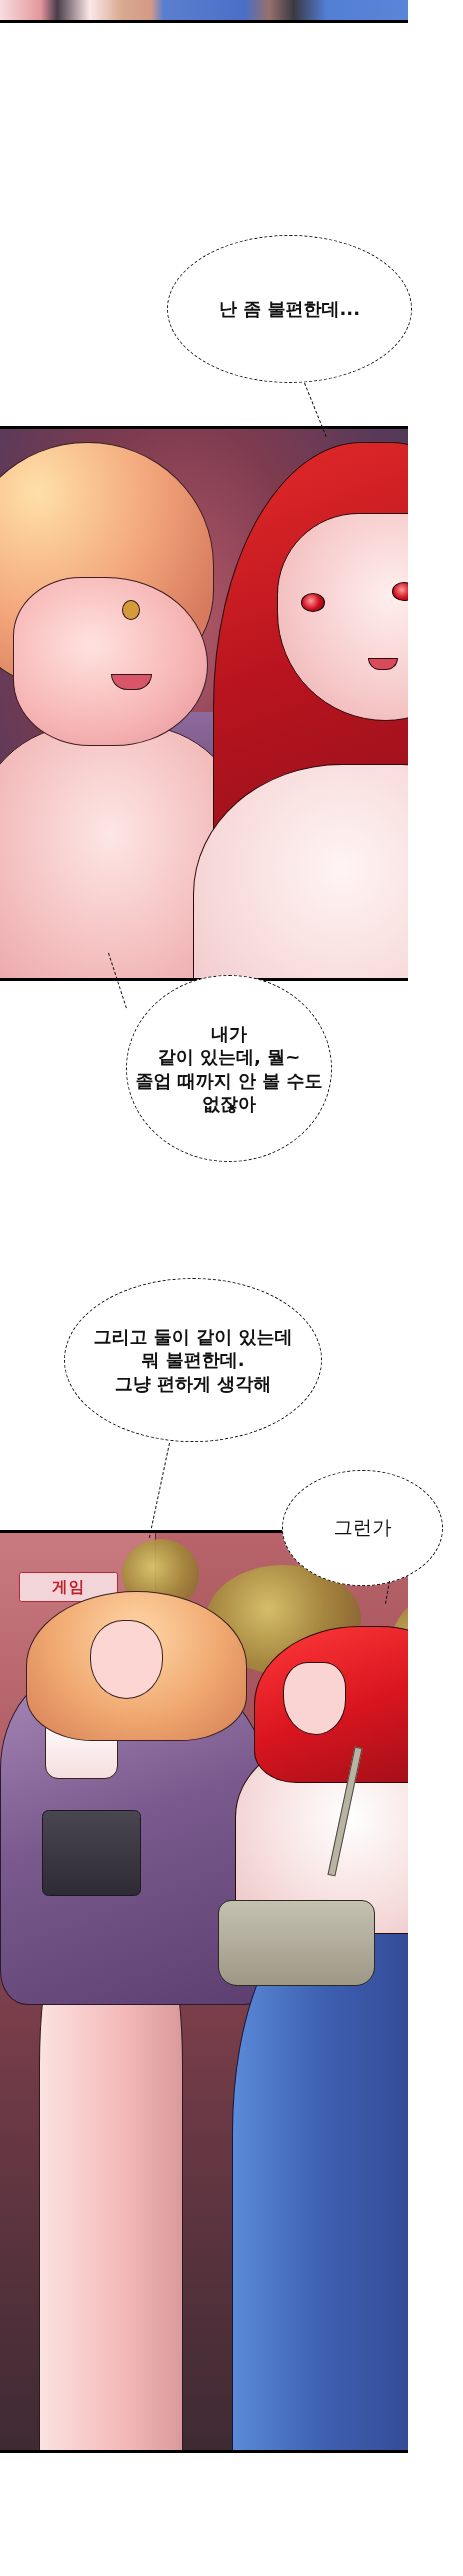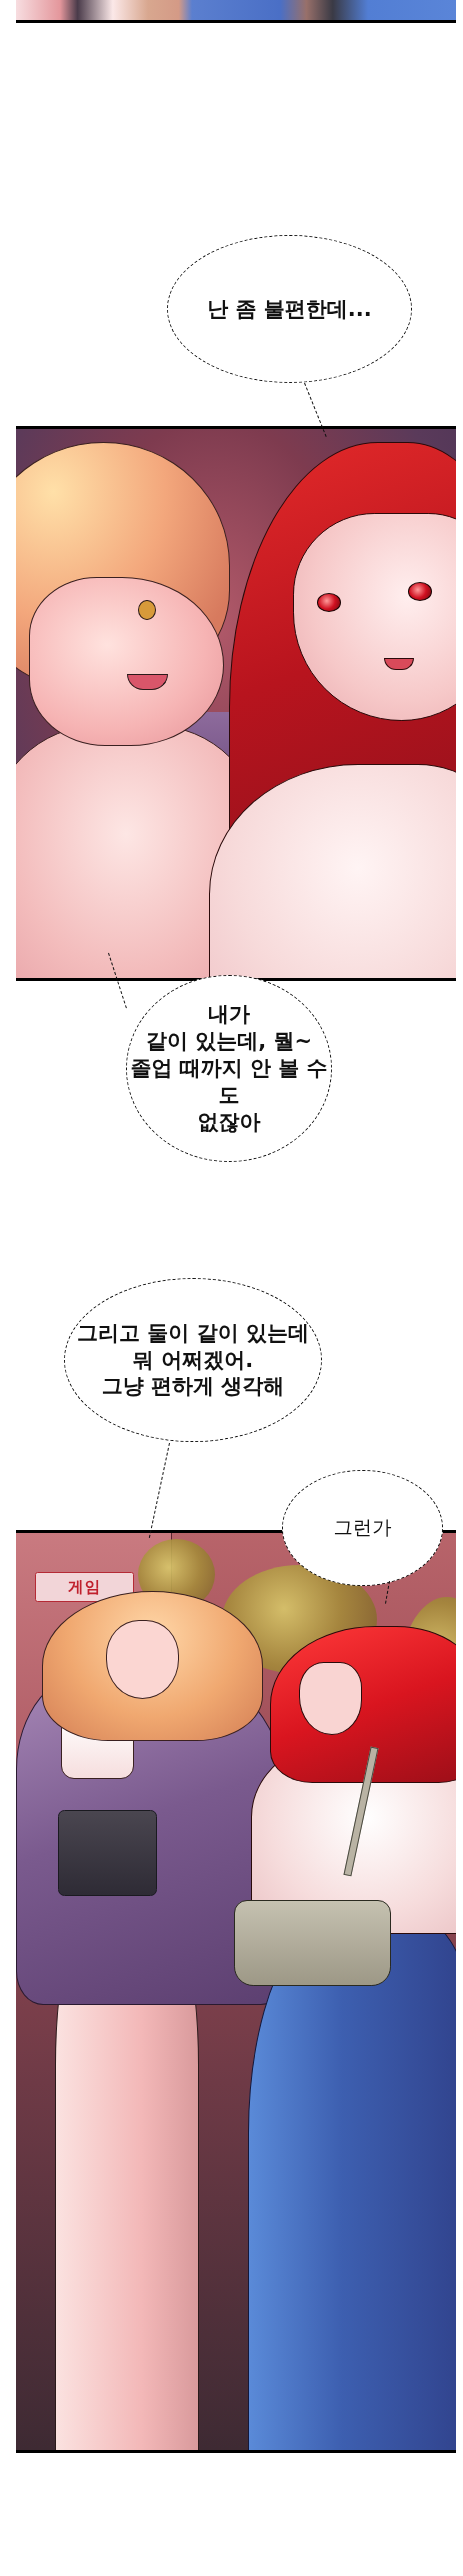--- a/index.html
+++ b/index.html
@@ -1,17 +1,17 @@
 <!DOCTYPE html>
 <html style="font-size:10.3px"><head>
   <meta charset="utf-8">
   <style>
     html, body { margin: 0; padding: 0; background: #ffffff; }
     body { width: 464px; height: 2576px; position: relative; overflow: hidden; font-family: "DejaVu Sans", sans-serif; }
-    .panel { position: absolute; left: 16px; width: 440px; overflow: hidden; box-sizing: border-box; }
+    .panel { position: absolute; left: 0; width: 408px; overflow: hidden; box-sizing: border-box; }
     .panel-border-bottom { border-bottom: 3.2px solid #000; }
     .panel-border-y { border-top: 3.2px solid #000; border-bottom: 3.2px solid #000; }
 
     
     #panel1 { top: 0; height: 23px; background: linear-gradient(90deg, #f7dde0 0%, #e4979c 10%, #4a3b4a 14%, #fbe8e8 22%, #d8a78f 30%, #d49a86 37%, #5b7fcf 40%, #4a6fc6 60%, #98706a 66%, #3a3a45 72%, #527ed4 80%, #5a85d8 100%); }
 
     
     #panel2 { top: 426px; height: 555px; background: radial-gradient(ellipse at 45% 35%, #b25a6a 0%, #7e3b4f 40%, #5a3a5a 70%, #4a3355 100%); }
     .p2-blonde-hair { position: absolute; left: -39px; top: 13px; width: 251px; height: 245px; border-radius: 50% 50% 40% 40%; background: radial-gradient(ellipse at 30% 20%, #ffe0a8 0%, #f3a77c 45%, #d77a5e 80%); border: 1.3px solid #3a2020; }
     .p2-blonde-face { position: absolute; left: 13px; top: 148px; width: 193px; height: 167px; border-radius: 40% 60% 55% 45%; background: radial-gradient(ellipse at 40% 40%, #ffe2de 0%, #f6b4b4 60%, #e59297 100%); border: 1.3px solid #3a2020; }
@@ -46,21 +46,21 @@
     .p3-red-shirt { position: absolute; left: 235px; top: 206px; width: 229px; height: 193px; border-radius: 40% 30% 10% 10%; background: radial-gradient(ellipse at 50% 40%, #ffffff 0%, #f6dcdc 60%, #eac2c4 100%); border: 1.3px solid #2a0a0a; }
     .p3-bag-strap { position: absolute; left: 341px; top: 213px; width: 6.4px; height: 129px; background: #b9b3a4; border: 0.6px solid #4a4a40; transform: rotate(12deg); }
     .p3-bag { position: absolute; left: 218px; top: 367px; width: 155px; height: 84px; border-radius: 13px 13px 19.3px 19.3px; background: linear-gradient(180deg, #c5c1b0, #9d9886); border: 1.3px solid #2a2a20; }
     .p3-jeans { position: absolute; left: 232px; top: 380px; width: 232px; height: 547px; border-radius: 40% 30% 0 0; background: linear-gradient(90deg, #5a8ad8 0%, #3d5fb0 40%, #2f3f88 100%); border: 1.3px solid #14183a; }
     .p3-watermark { position: absolute; left: 225px; top: 789px; text-align: right; width: 222px; font-family: "DejaVu Sans", sans-serif; font-weight: bold; color: #2b3a7a; -webkit-text-stroke: 1.3px #6ad18a; paint-order: stroke fill; line-height: 1; }
     .p3-watermark .wm-main { font-size: 24.5px; letter-spacing: 0.6px; display: block; }
     .p3-watermark .wm-sub { font-size: 19.3px; display: block; margin-top: 1.3px; color: #ffffff; -webkit-text-stroke: 1.3px #2e8a3e; }
 
     
     .bubble { position: absolute; border: 1.9px dashed #111; border-radius: 50%; background: #ffffff; display: flex; align-items: center; justify-content: center; text-align: center; box-sizing: border-box; z-index: 5; }
-    .bubble-text { font-family: "DejaVu Sans", sans-serif; font-weight: bold; color: #111; font-size: 21px; line-height: 1.28; white-space: pre-line; }
+    .bubble-text { font-family: "DejaVu Sans", sans-serif; font-weight: bold; color: #111; font-size: 18px; line-height: 1.28; white-space: pre-line; }
     .tail { position: absolute; border-left: 1.9px dashed #111; height: 52px; z-index: 6; }
 
     #bubble1 { left: 167px; top: 235px; width: 245px; height: 148px; }
     #tail1 { left: 304px; top: 383px; height: 58px; transform: rotate(-22deg); transform-origin: top; }
     #bubble2 { left: 126px; top: 975px; width: 206px; height: 187px; }
     #tail2 { left: 108px; top: 953px; height: 58px; transform: rotate(-18deg); transform-origin: top; }
     #bubble3 { left: 64px; top: 1278px; width: 258px; height: 164px; }
     #tail3 { left: 169px; top: 1443px; height: 97px; transform: rotate(12deg); transform-origin: top; }
     #bubble4 { left: 282px; top: 1470px; width: 161px; height: 116px; align-items: center; }
     #bubble4 .bubble-text { font-weight: normal; font-size: 19.3px; }
@@ -94,21 +94,21 @@
 <div class="tail" id="tail2"></div>
 <div class="bubble" id="bubble2">
   <span class="bubble-text">내가
 같이 있는데, 뭘~
 졸업 때까지 안 볼 수도
 없잖아</span>
 </div>
 
 <div class="bubble" id="bubble3">
   <span class="bubble-text">그리고 둘이 같이 있는데
-뭐 어쩌겠어.
+뭐 불편한데.
 그냥 편하게 생각해</span>
 </div>
 <div class="tail" id="tail3"></div>
 
 <div class="panel panel-border-y" id="panel3">
   <div class="p3-building"></div>
   <div class="p3-sign">게임</div>
   <div class="p3-tree t1"></div>
   <div class="p3-tree t2"></div>
   <div class="p3-tree t3"></div>

